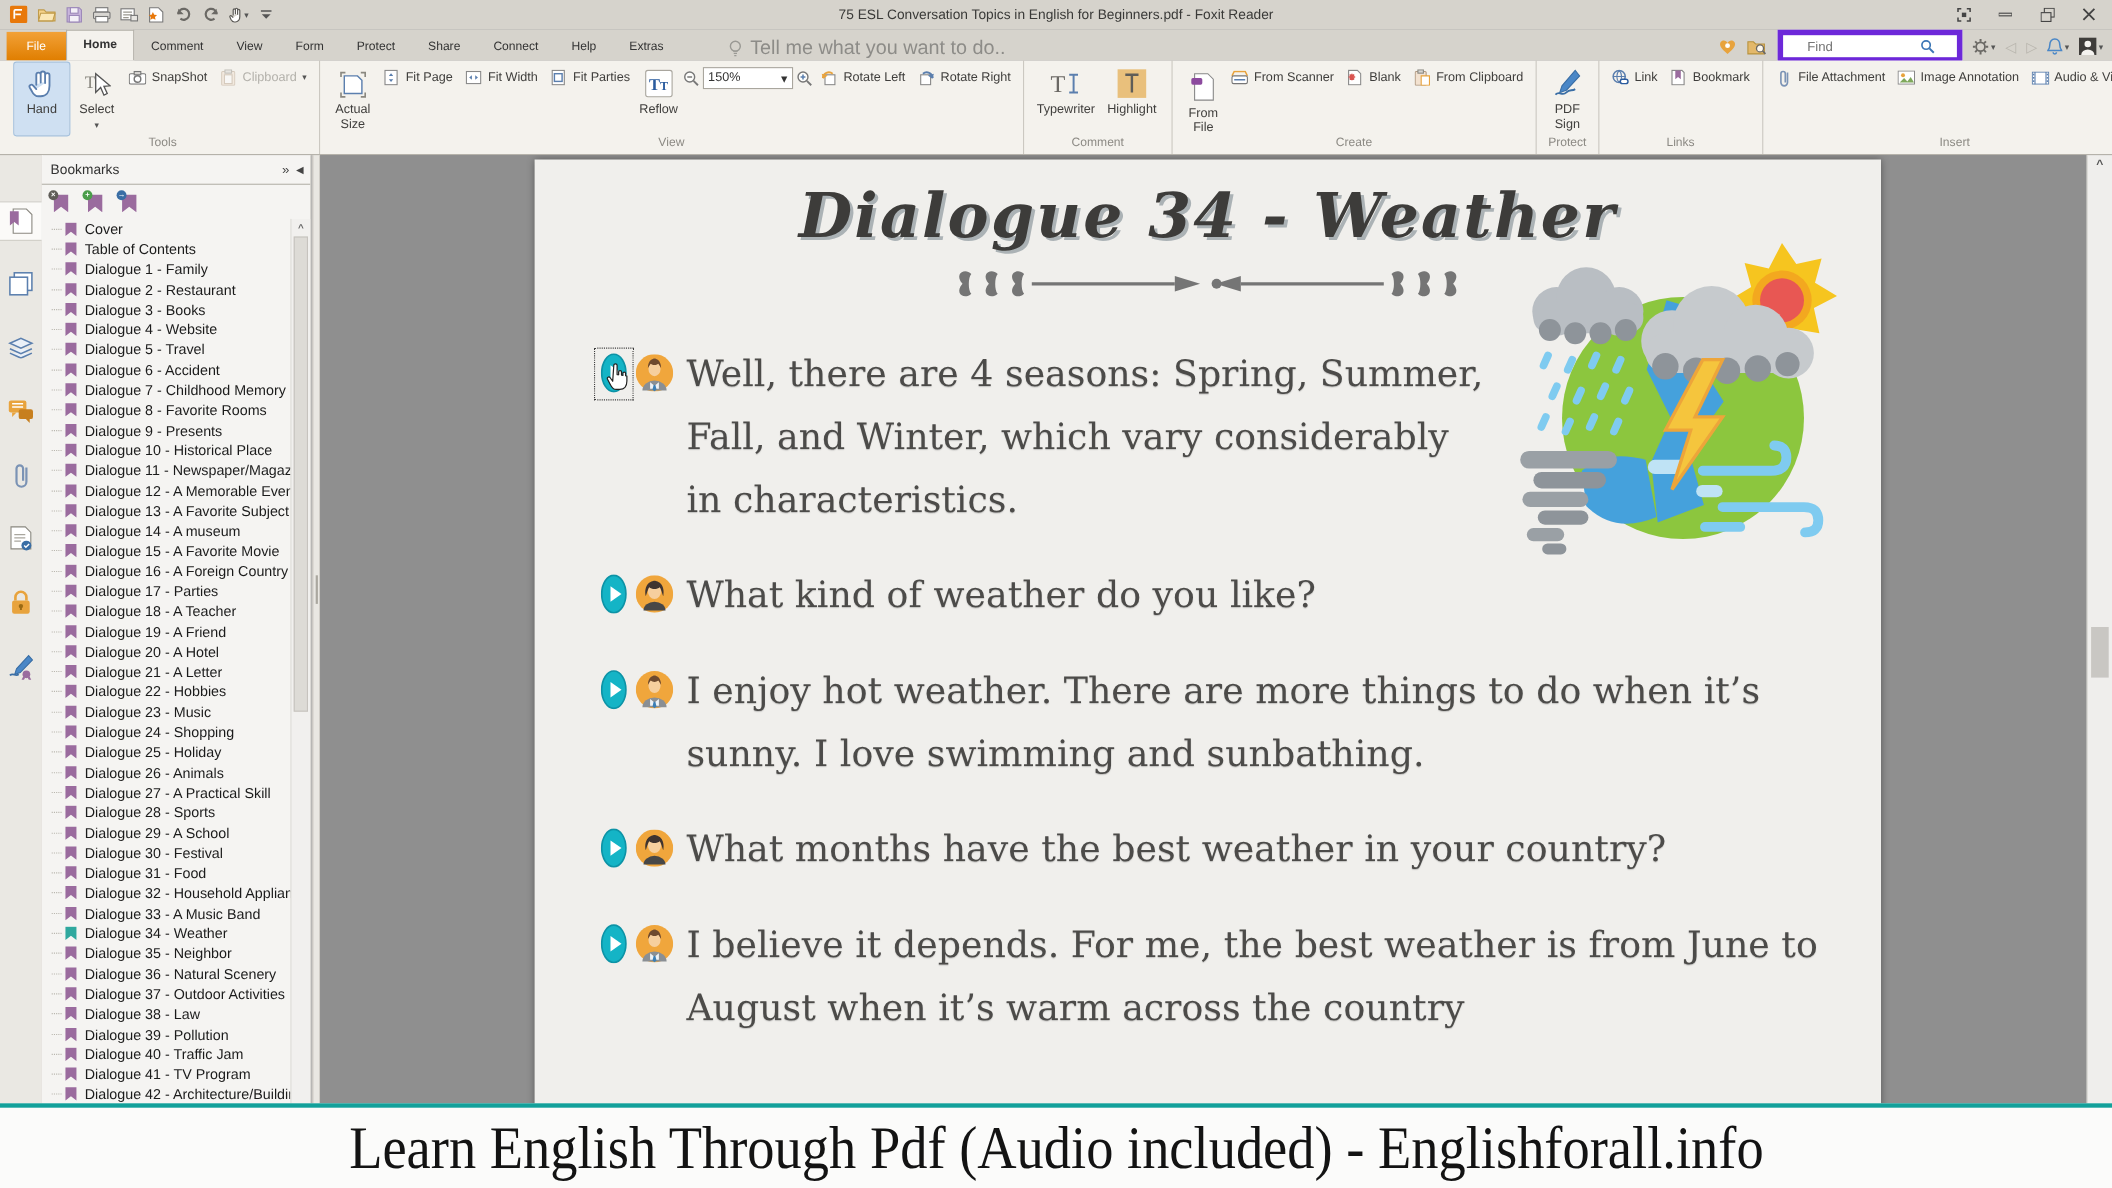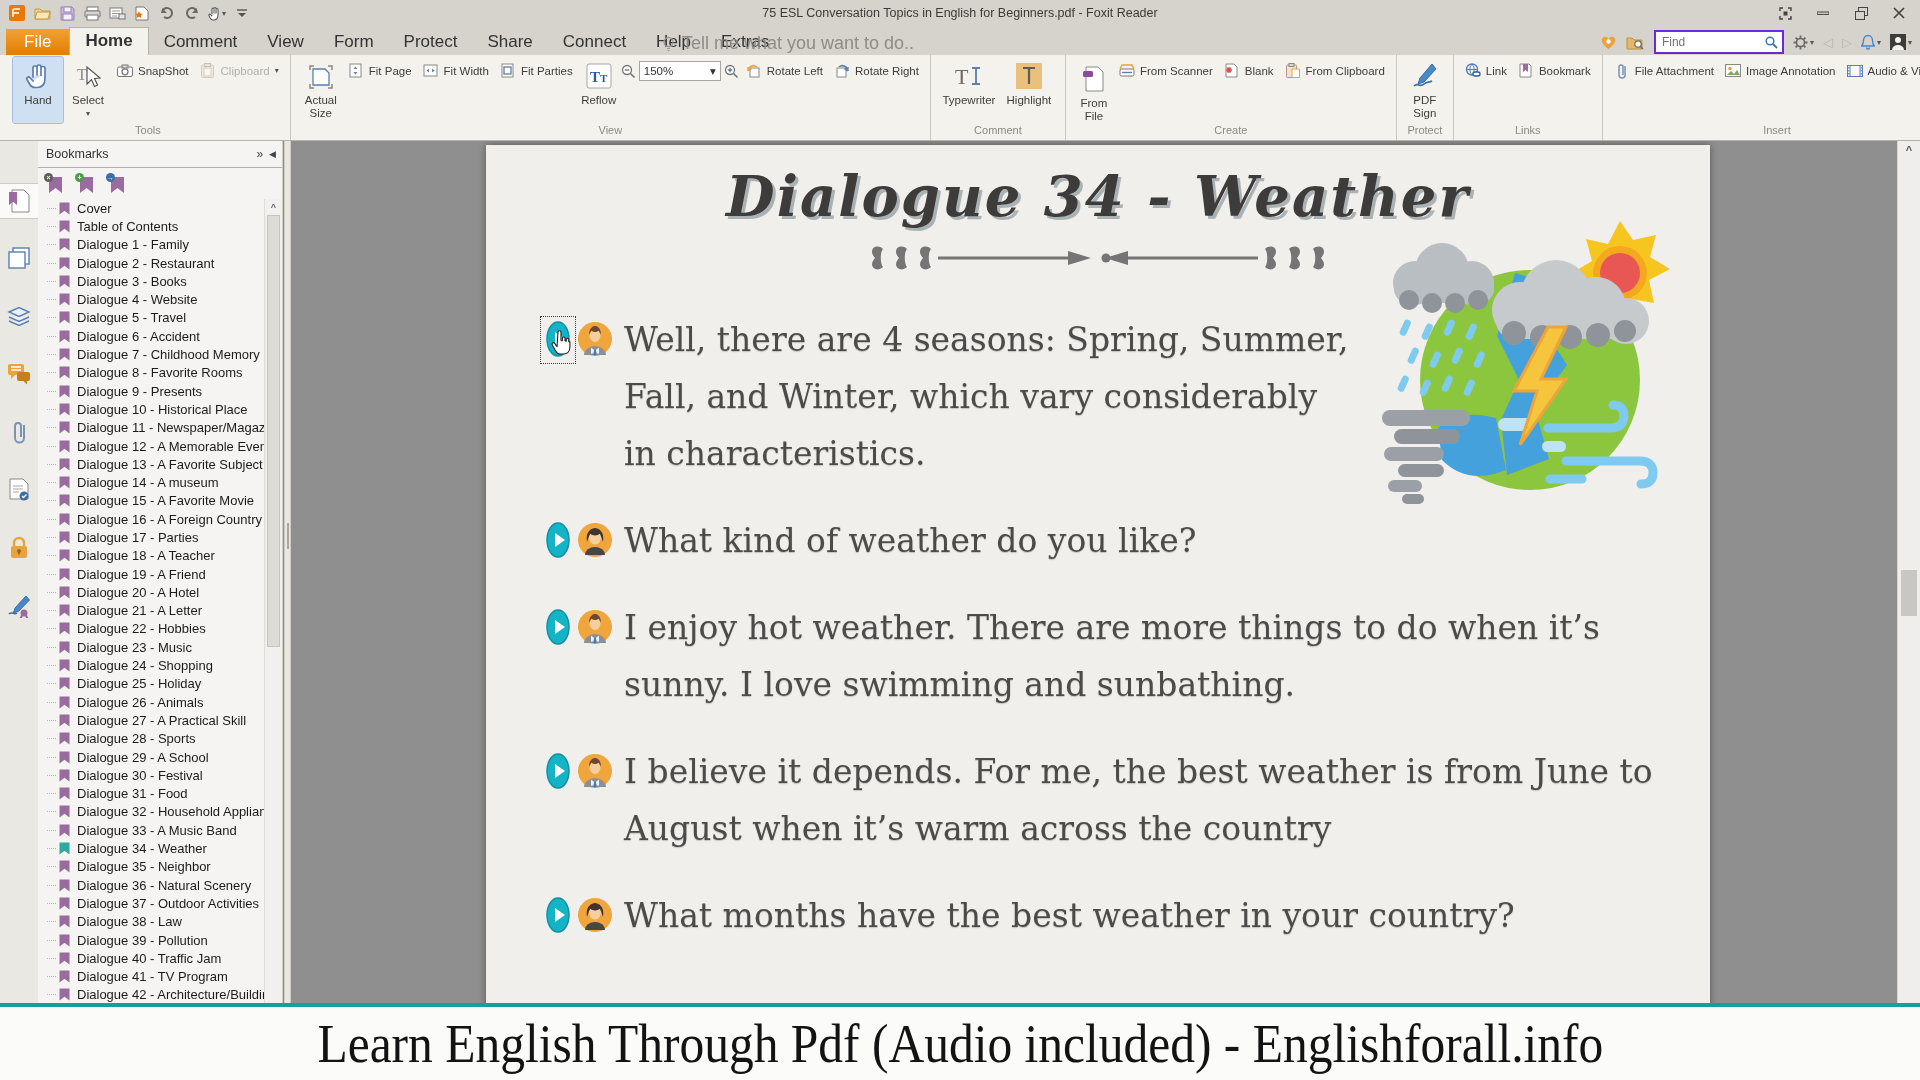--- a/index.html
+++ b/index.html
@@ -13,27 +13,27 @@
   .qbtn{width:22px;height:22px;display:flex;align-items:center;justify-content:center;}
   .qbtn .caret{font-size:8px;color:#555;margin-left:1px;}
   .title-text{position:absolute;left:0;top:0;width:100%;text-align:center;line-height:27px;
               font-size:12.5px;color:#3a3a38;}
   .winctrl{position:absolute;right:2px;top:1px;display:flex;}
   .wbtn{width:38px;height:24px;display:flex;align-items:center;justify-content:center;}
 
   
   .tabsrow{position:absolute;left:0;top:27px;width:1920px;height:28px;background:#d6d3cc;}
   .tabs{position:absolute;left:6px;bottom:0;display:flex;align-items:flex-end;height:28px;}
-  .tab{padding:0 15px;height:26px;line-height:26px;font-size:17px;color:#333;}
+  .tab{padding:0 15px;height:26px;line-height:26px;font-size:11px;color:#333;}
   .tab.file{background:linear-gradient(#f2a137,#e07e00);color:#fff;padding:0 18px;}
   .tab.active{background:#f4f2ed;border:1px solid #b5b2aa;border-bottom:none;font-weight:bold;height:27px;}
   .tellme{position:absolute;left:662px;top:6px;display:flex;align-items:center;gap:7px;
           color:#8d8c88;font-size:18px;}
   .topright{position:absolute;right:8px;top:4px;display:flex;align-items:center;gap:9px;height:22px;}
-  .findbox{display:flex;align-items:center;background:#fff;border:2px solid #6d28d9;height:20px;width:118px;padding:0 4px;}
+  .findbox{display:flex;align-items:center;background:#fff;border:5px solid #6d28d9;height:20px;width:118px;padding:0 20px;}
   .findbox input{border:none;outline:none;flex:1;font-size:12px;color:#444;width:80px;background:transparent;font-family:inherit;}
   .tr-caret{font-size:8px;color:#555;}
   .navarrow{font-size:13px;color:#b9b6ae;}
 
   
   .ribbon{position:absolute;left:0;top:55px;width:1920px;height:86px;background:#f4f2ed;
           border-bottom:1px solid #b5b2aa;display:flex;padding-left:6px;box-sizing:border-box;}
   .group{display:flex;flex-direction:column;border-right:1px solid #cbc8c1;padding:2px 7px 0 7px;}
   .group-items{flex:1;display:flex;align-items:flex-start;}
   .group-label{height:16px;text-align:center;font-size:11px;color:#8c8a84;line-height:13px;}
@@ -1205,20 +1205,41 @@
                 <path d="M13 25.5 l4 3.2 4-3.2 v6 h-8 z" fill="#eef2f5"></path>
                 <path d="M16.2 28 h1.6 l1 4.2 -1.8 1.6 -1.8-1.6 z" fill="#3c7fb5"></path>
                 <ellipse cx="17" cy="13.5" rx="5.5" ry="6.5" fill="#f6cf9e"></ellipse>
                 <path d="M11 12.5 c0-7 4.5-8.5 6-8.5 c1.5 0 6 1.5 6 8.5 c-1-1.5-2-3.2-2.5-3.8 c-2 1.6-5 1.6-7 0 c-.5.6-1.5 2.3-2.5 3.8 z" fill="#6e4a2f"></path>
               </svg>
             </span>
             <div class="speech">I enjoy hot weather. There are more things to do when it’s
 sunny. I love swimming and sunbathing.</div>
           </div>
 
+          <div class="row woman">
+            <div class="playwrap">
+
+              <svg class="play" viewBox="0 0 24 36">
+                <ellipse cx="12" cy="18" rx="11" ry="17" fill="#14b4c6" stroke="#0d93a6" stroke-width="1.5"></ellipse>
+                <path d="M9 11 L19 18 L9 25 z" fill="#ffffff"></path>
+              </svg>
+
+            </div>
+            <span class="avatar">
+              <svg class="av-woman" width="34" height="34" viewBox="0 0 34 34">
+                <circle cx="17" cy="17" r="17" fill="#f0a63c"></circle>
+                <path d="M7 32 a10 8 0 0 1 20 0 z" fill="#474747"></path>
+                <ellipse cx="17" cy="14.5" rx="6" ry="7" fill="#f6cf9e"></ellipse>
+                <path d="M9 19 c-2-11 5-14 8-14 c3 0 10 3 8 14 c-1-2.5-2.2-7-3.2-8.2 c-2.3 2.2-7.3 2.2-9.6 0 c-1 1.2-2.2 5.7-3.2 8.2 z" fill="#3f3430"></path>
+              </svg>
+
+            </span>
+            <div class="speech">What months have the best weather in your country?</div>
+          </div>
+
           <div class="row man">
             <div class="playwrap">
 
               <svg class="play" viewBox="0 0 24 36">
                 <ellipse cx="12" cy="18" rx="11" ry="17" fill="#14b4c6" stroke="#0d93a6" stroke-width="1.5"></ellipse>
                 <path d="M9 11 L19 18 L9 25 z" fill="#ffffff"></path>
               </svg>
 
             </div>
             <span class="avatar">
@@ -1229,41 +1250,20 @@
                 <path d="M13 25.5 l4 3.2 4-3.2 v6 h-8 z" fill="#eef2f5"></path>
                 <path d="M16.2 28 h1.6 l1 4.2 -1.8 1.6 -1.8-1.6 z" fill="#3c7fb5"></path>
                 <ellipse cx="17" cy="13.5" rx="5.5" ry="6.5" fill="#f6cf9e"></ellipse>
                 <path d="M11 12.5 c0-7 4.5-8.5 6-8.5 c1.5 0 6 1.5 6 8.5 c-1-1.5-2-3.2-2.5-3.8 c-2 1.6-5 1.6-7 0 c-.5.6-1.5 2.3-2.5 3.8 z" fill="#6e4a2f"></path>
               </svg>
             </span>
             <div class="speech">I believe it depends. For me, the best weather is from June to
 August when it’s warm across the country</div>
           </div>
 
-          <div class="row woman">
-            <div class="playwrap">
-
-              <svg class="play" viewBox="0 0 24 36">
-                <ellipse cx="12" cy="18" rx="11" ry="17" fill="#14b4c6" stroke="#0d93a6" stroke-width="1.5"></ellipse>
-                <path d="M9 11 L19 18 L9 25 z" fill="#ffffff"></path>
-              </svg>
-
-            </div>
-            <span class="avatar">
-              <svg class="av-woman" width="34" height="34" viewBox="0 0 34 34">
-                <circle cx="17" cy="17" r="17" fill="#f0a63c"></circle>
-                <path d="M7 32 a10 8 0 0 1 20 0 z" fill="#474747"></path>
-                <ellipse cx="17" cy="14.5" rx="6" ry="7" fill="#f6cf9e"></ellipse>
-                <path d="M9 19 c-2-11 5-14 8-14 c3 0 10 3 8 14 c-1-2.5-2.2-7-3.2-8.2 c-2.3 2.2-7.3 2.2-9.6 0 c-1 1.2-2.2 5.7-3.2 8.2 z" fill="#3f3430"></path>
-              </svg>
-
-            </span>
-            <div class="speech">What months have the best weather in your country?</div>
-          </div>
-
       </div>
     </div>
 
     <div class="docscroll">
       <div class="ds-up">^</div>
       <div class="ds-thumb"></div>
     </div>
   </div>
 </div>
 

